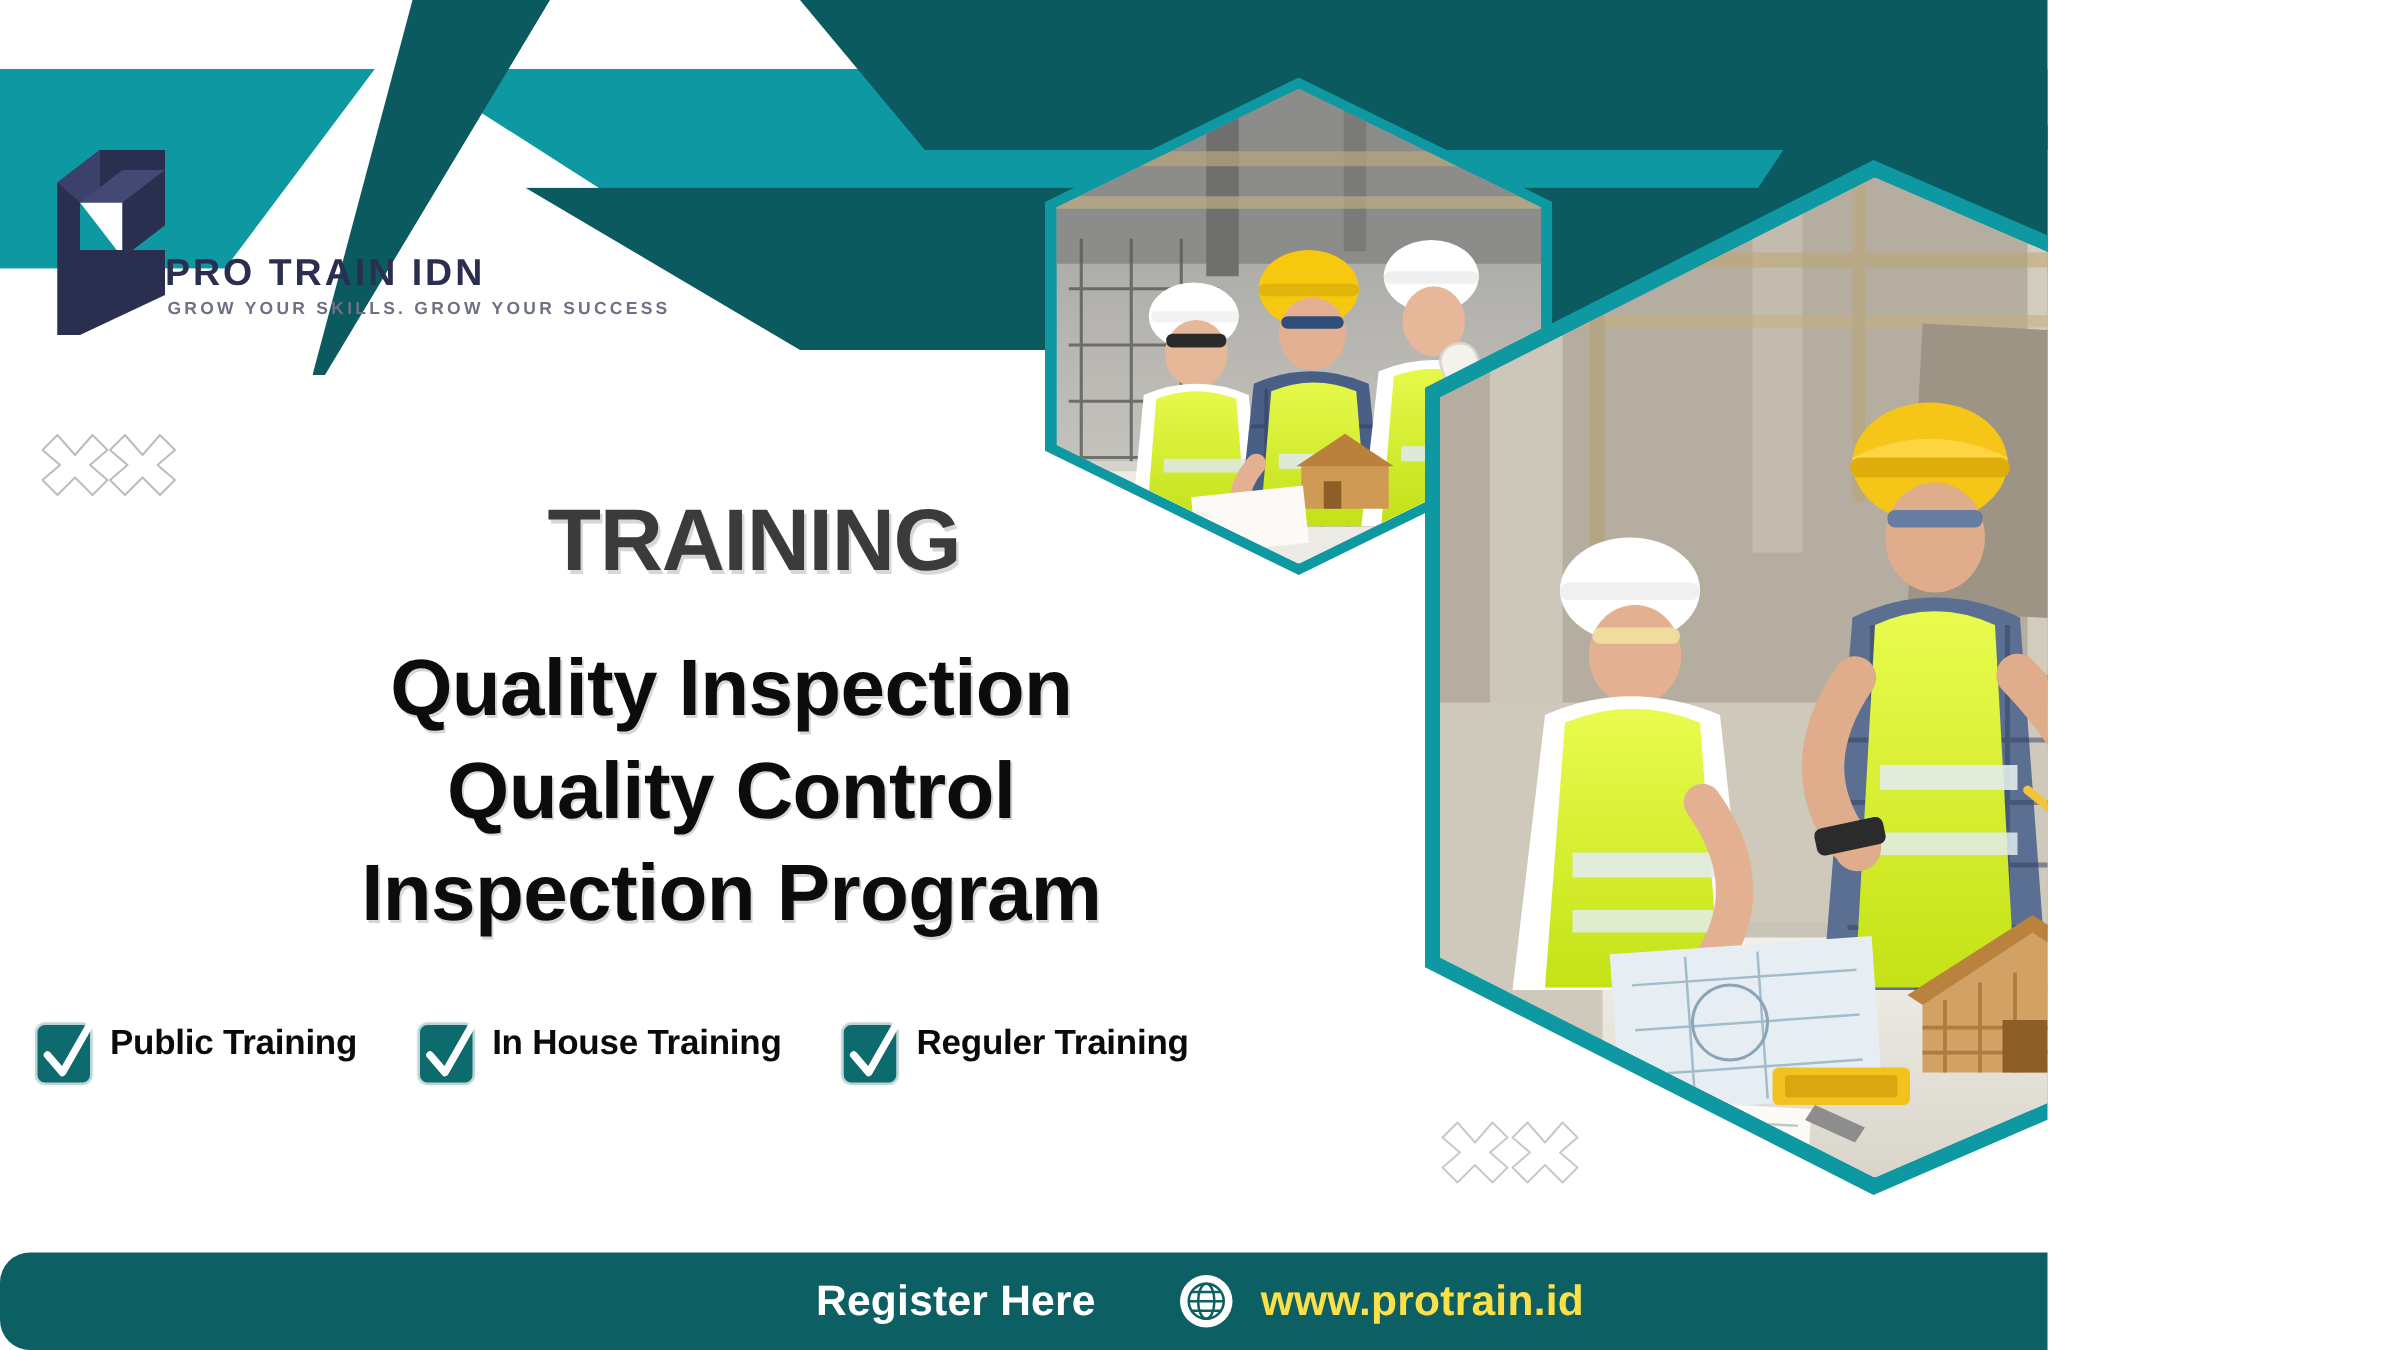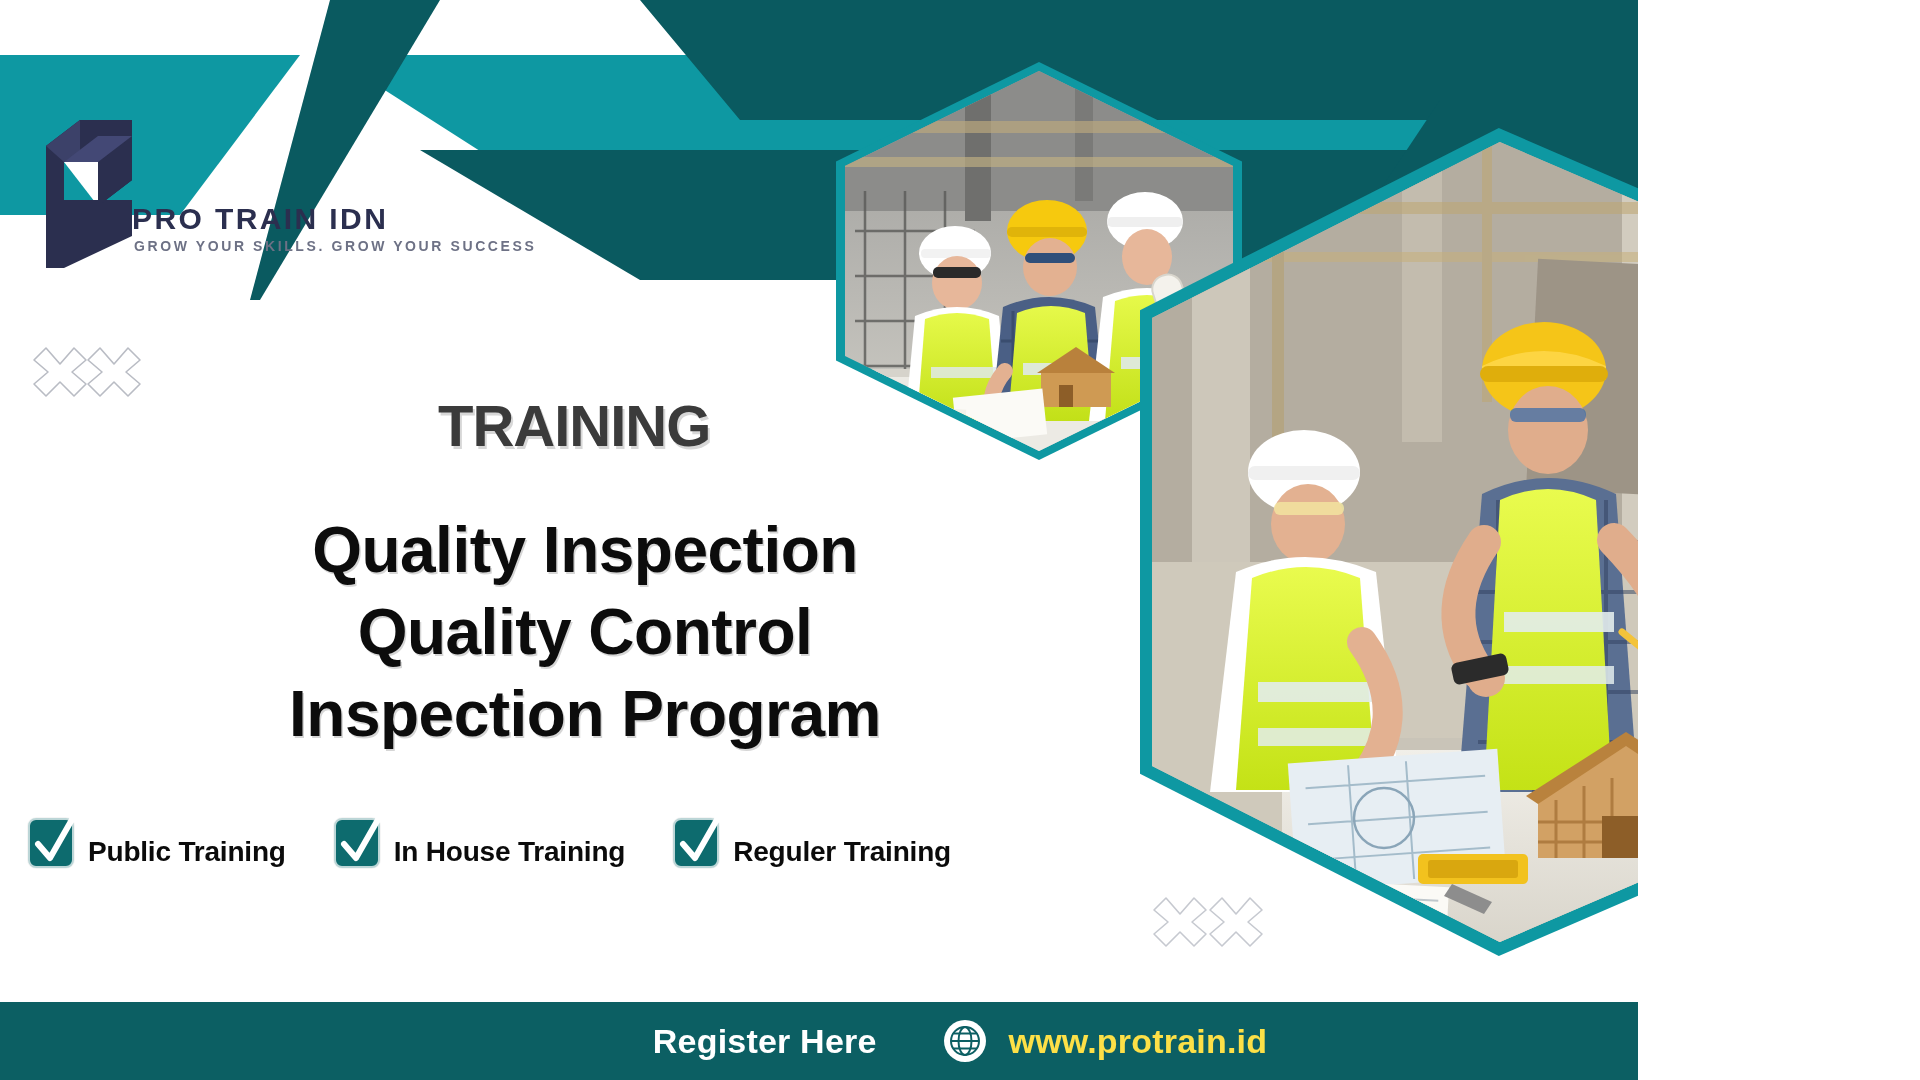--- a/index.html
+++ b/index.html
@@ -59,42 +59,42 @@
     color:#6d7185; white-space:nowrap;
   }
 
   
   .xdeco{ position:absolute; }
   .xdeco svg{ display:block; }
 
   
   .kicker{
     position:absolute; left:438px; top:392px;
-    font-size:58px; font-weight:800; letter-spacing:-1px;
+    font-size:70px; font-weight:800; letter-spacing:-1px;
     color:#3b3b3b;
     text-shadow:2px 3px 0 rgba(140,140,140,.35);
     white-space:nowrap;
   }
   .title{
     position:absolute; left:0; top:510px; width:1170px;
     text-align:center;
   }
   .title-line{
     font-size:64px; font-weight:800; color:#0c0c0c;
     line-height:1.28; letter-spacing:-0.5px;
     text-shadow:1.5px 2px 0 rgba(120,120,120,.30);
     white-space:nowrap;
   }
 
   
   .checks{
     position:absolute; left:28px; top:818px;
     display:flex; align-items:center; gap:48px;
   }
-  .check-item{ display:flex; align-items:flex-end; gap:14px; }
+  .check-item{ display:flex; align-items:flex-start; gap:14px; }
   .check-box{
     width:46px; height:50px; border-radius:8px;
     background:#0d6b6e; border:2px solid #bcd6d7;
     position:relative; flex:none;
     box-shadow:0 0 0 1px rgba(0,0,0,.04);
   }
   .check-box svg{ position:absolute; left:-2px; top:-8px; }
   .check-label{
     font-size:28px; font-weight:800; color:#0b0b0b;
     white-space:nowrap; letter-spacing:-0.2px;
@@ -116,21 +116,21 @@
   .hex-big-inner{ left:1152px; top:142px; width:756px; height:800px;
     clip-path: polygon(46% 0%, 100% 22%, 100% 78%, 46% 100%, 0% 78%, 0% 22%);
   }
 
   .photo-bg{ position:absolute; inset:0; }
 
   
   .footer{
     position:absolute; left:0; bottom:0; width:1920px; height:78px;
     background:#0c5f63;
-    display:flex; align-items:center; justify-content:center; gap:66px;
+    display:flex; align-items:center; justify-content:center; gap:66px;border-radius:24px;
   }
   .footer-cta{
     font-size:34px; font-weight:800; color:#ffffff; letter-spacing:.2px;
   }
   .footer-site{ display:flex; align-items:center; gap:22px; }
   .globe{ width:44px; height:44px; flex:none; }
   .footer-url{
     font-size:34px; font-weight:800; color:#fde047; letter-spacing:.2px;
   }
   .footer-strip{

